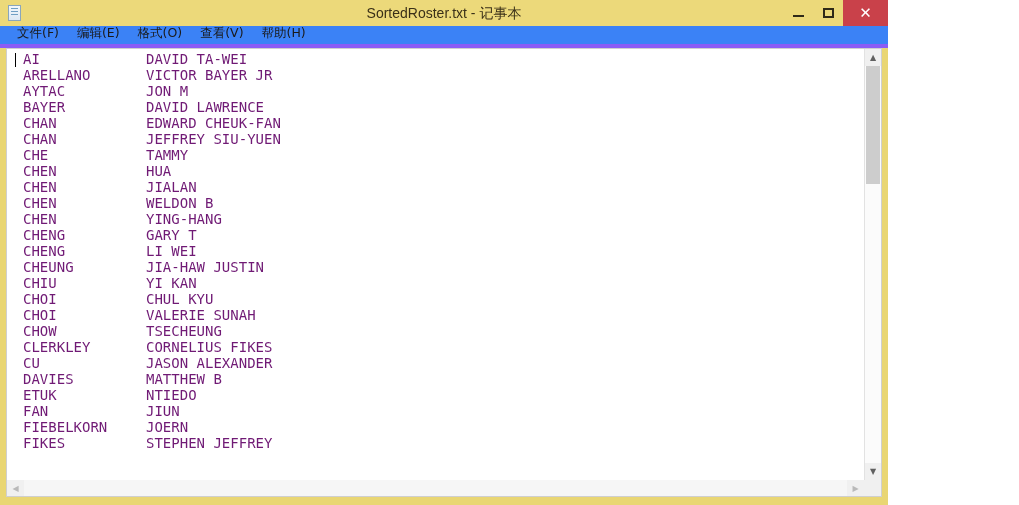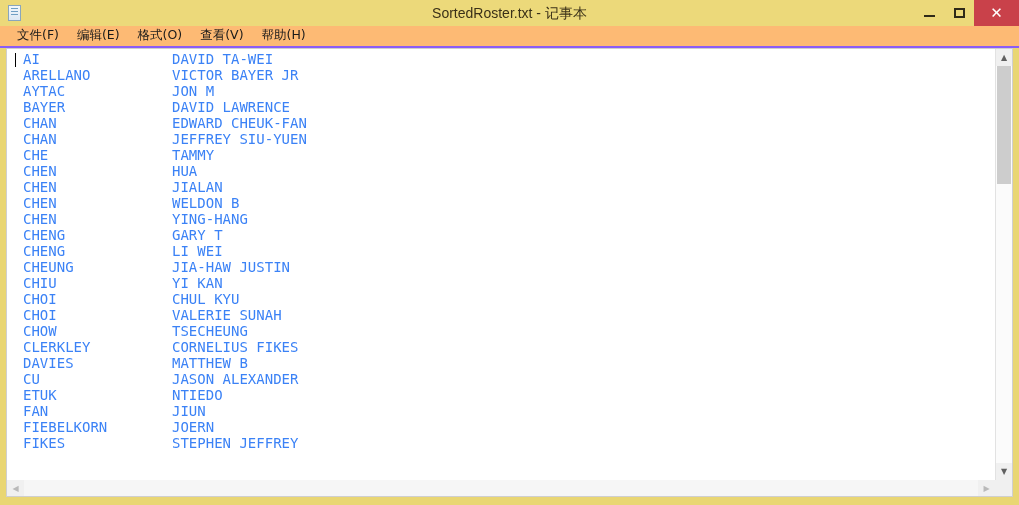--- a/index.html
+++ b/index.html
@@ -9,21 +9,21 @@
   }
   body {
     width: 1019px;
     height: 505px;
     overflow: hidden;
     font-family: "Liberation Sans", sans-serif;
   }
 
   #window {
     position: relative;
-    width: 1019px;
+    width: 888px;
     height: 505px;
     background: #e9d673;
     box-sizing: border-box;
     display: flex;
     flex-direction: column;
   }
 
   
   #titlebar {
     position: relative;
@@ -106,24 +106,24 @@
     color: #ffffff;
     font-size: 15px;
     line-height: 1;
     font-family: "DejaVu Sans", sans-serif;
   }
 
   
   #menubar {
     flex: 0 0 22px;
     height: 22px;
-    background: #fdba74;
-    border-bottom: 2px solid #8b5cf6;
-    display: flex;
-    align-items: center;
+    background: #3b82f6;
+    border-bottom: 4px solid #8b5cf6;
+    display: flex;
+    align-items: flex-end;
     padding-left: 8px;
     box-sizing: border-box;
   }
   .menu-item {
     font-size: 12.5px;
     color: #1a1a1a;
     padding: 1px 9px 2px 9px;
     white-space: nowrap;
     font-family: "DejaVu Sans", sans-serif;
   }
@@ -166,34 +166,33 @@
     width: 1px;
     height: 14px;
     background: #000000;
   }
   .line {
     height: 16px;
     line-height: 16px;
     white-space: pre;
     font-family: "DejaVu Sans Mono", "Liberation Mono", monospace;
     font-size: 14px;
-    color: #3b82f6;
+    color: #701a75;
     padding-left: 16px;
     display: flex;
   }
   .col-last {
     display: inline-block;
     width: 123px;
     flex: 0 0 123px;
     white-space: pre;
   }
   .col-first {
     display: inline-block;
     white-space: pre;
-    margin-left: 26px;
   }
 
   
   #vscroll {
     flex: 0 0 17px;
     width: 17px;
     background: #f0f0f0;
     border-left: 1px solid #e2e2e2;
     display: flex;
     flex-direction: column;
@@ -313,22 +312,22 @@
             <div class="line"><span class="col-last">CHEN</span><span class="col-first">WELDON B</span></div>
             <div class="line"><span class="col-last">CHEN</span><span class="col-first">YING-HANG</span></div>
             <div class="line"><span class="col-last">CHENG</span><span class="col-first">GARY T</span></div>
             <div class="line"><span class="col-last">CHENG</span><span class="col-first">LI WEI</span></div>
             <div class="line"><span class="col-last">CHEUNG</span><span class="col-first">JIA-HAW JUSTIN</span></div>
             <div class="line"><span class="col-last">CHIU</span><span class="col-first">YI KAN</span></div>
             <div class="line"><span class="col-last">CHOI</span><span class="col-first">CHUL KYU</span></div>
             <div class="line"><span class="col-last">CHOI</span><span class="col-first">VALERIE SUNAH</span></div>
             <div class="line"><span class="col-last">CHOW</span><span class="col-first">TSECHEUNG</span></div>
             <div class="line"><span class="col-last">CLERKLEY</span><span class="col-first">CORNELIUS FIKES</span></div>
+            <div class="line"><span class="col-last">CU</span><span class="col-first">JASON ALEXANDER</span></div>
             <div class="line"><span class="col-last">DAVIES</span><span class="col-first">MATTHEW B</span></div>
-            <div class="line"><span class="col-last">CU</span><span class="col-first">JASON ALEXANDER</span></div>
             <div class="line"><span class="col-last">ETUK</span><span class="col-first">NTIEDO</span></div>
             <div class="line"><span class="col-last">FAN</span><span class="col-first">JIUN</span></div>
             <div class="line"><span class="col-last">FIEBELKORN</span><span class="col-first">JOERN</span></div>
             <div class="line"><span class="col-last">FIKES</span><span class="col-first">STEPHEN JEFFREY</span></div>
           </div>
       </div>
 
       <div id="vscroll">
         <div class="sb-arrow">▲</div>
         <div id="vtrack">

